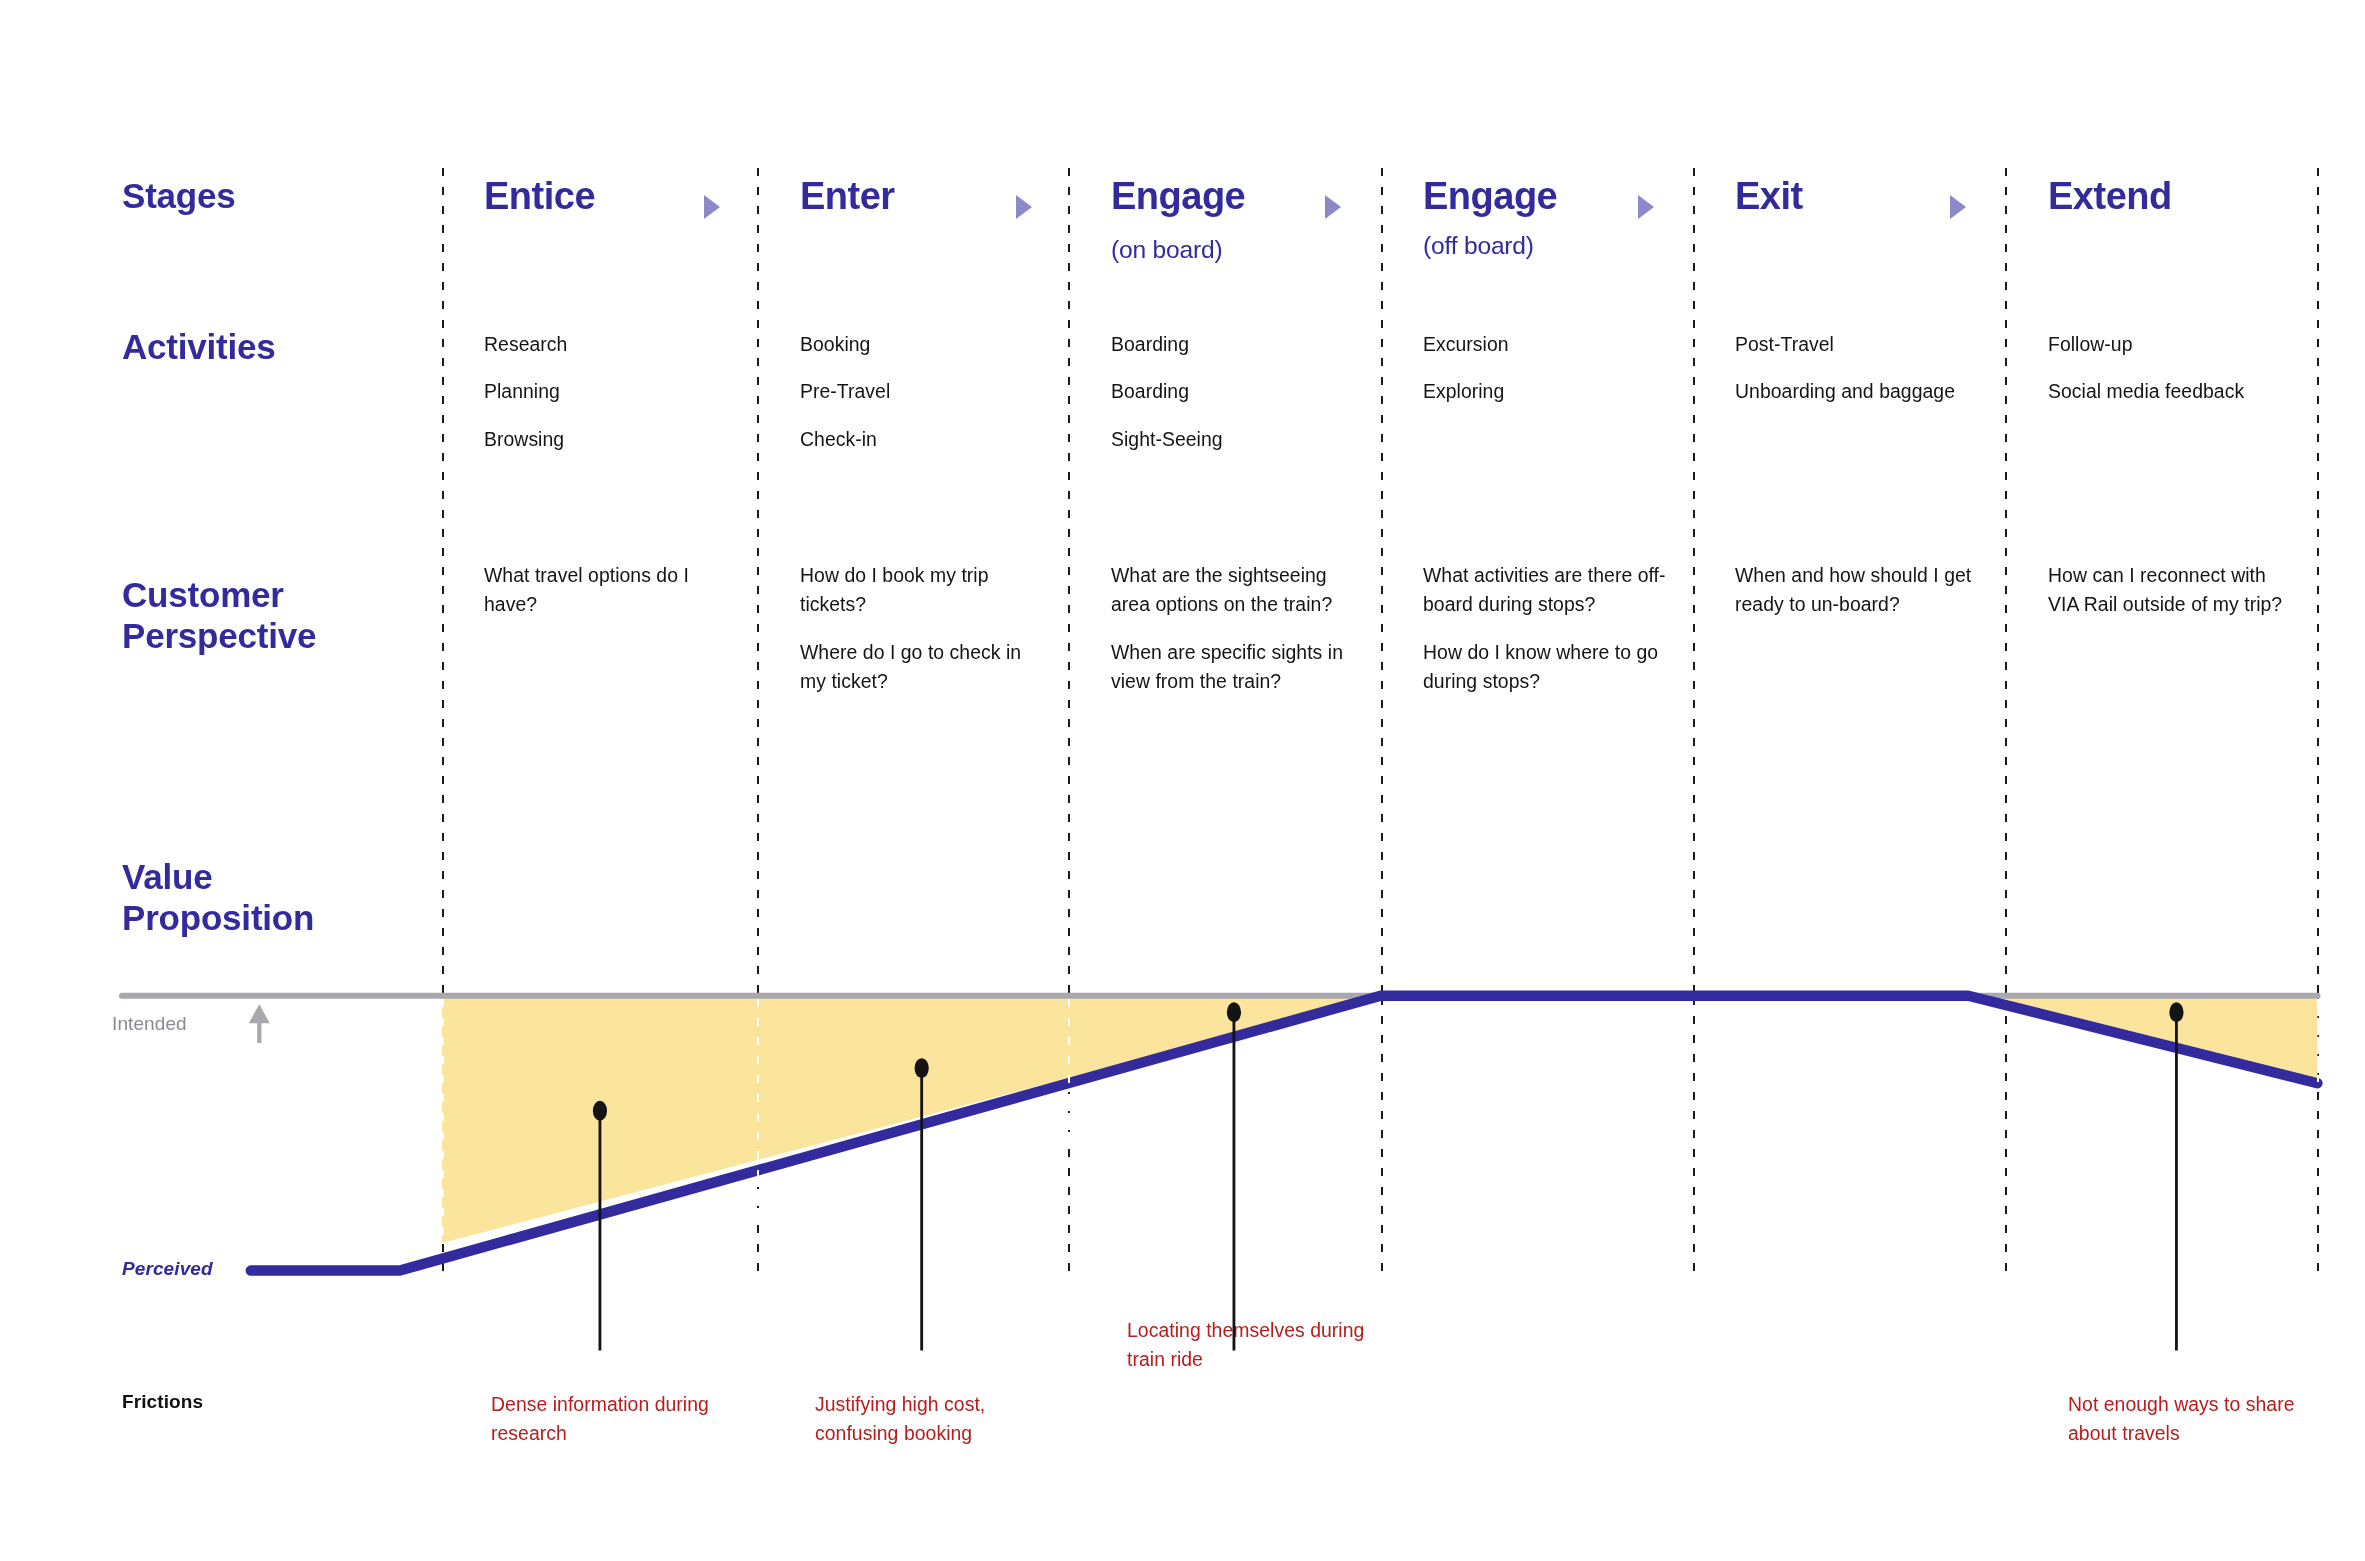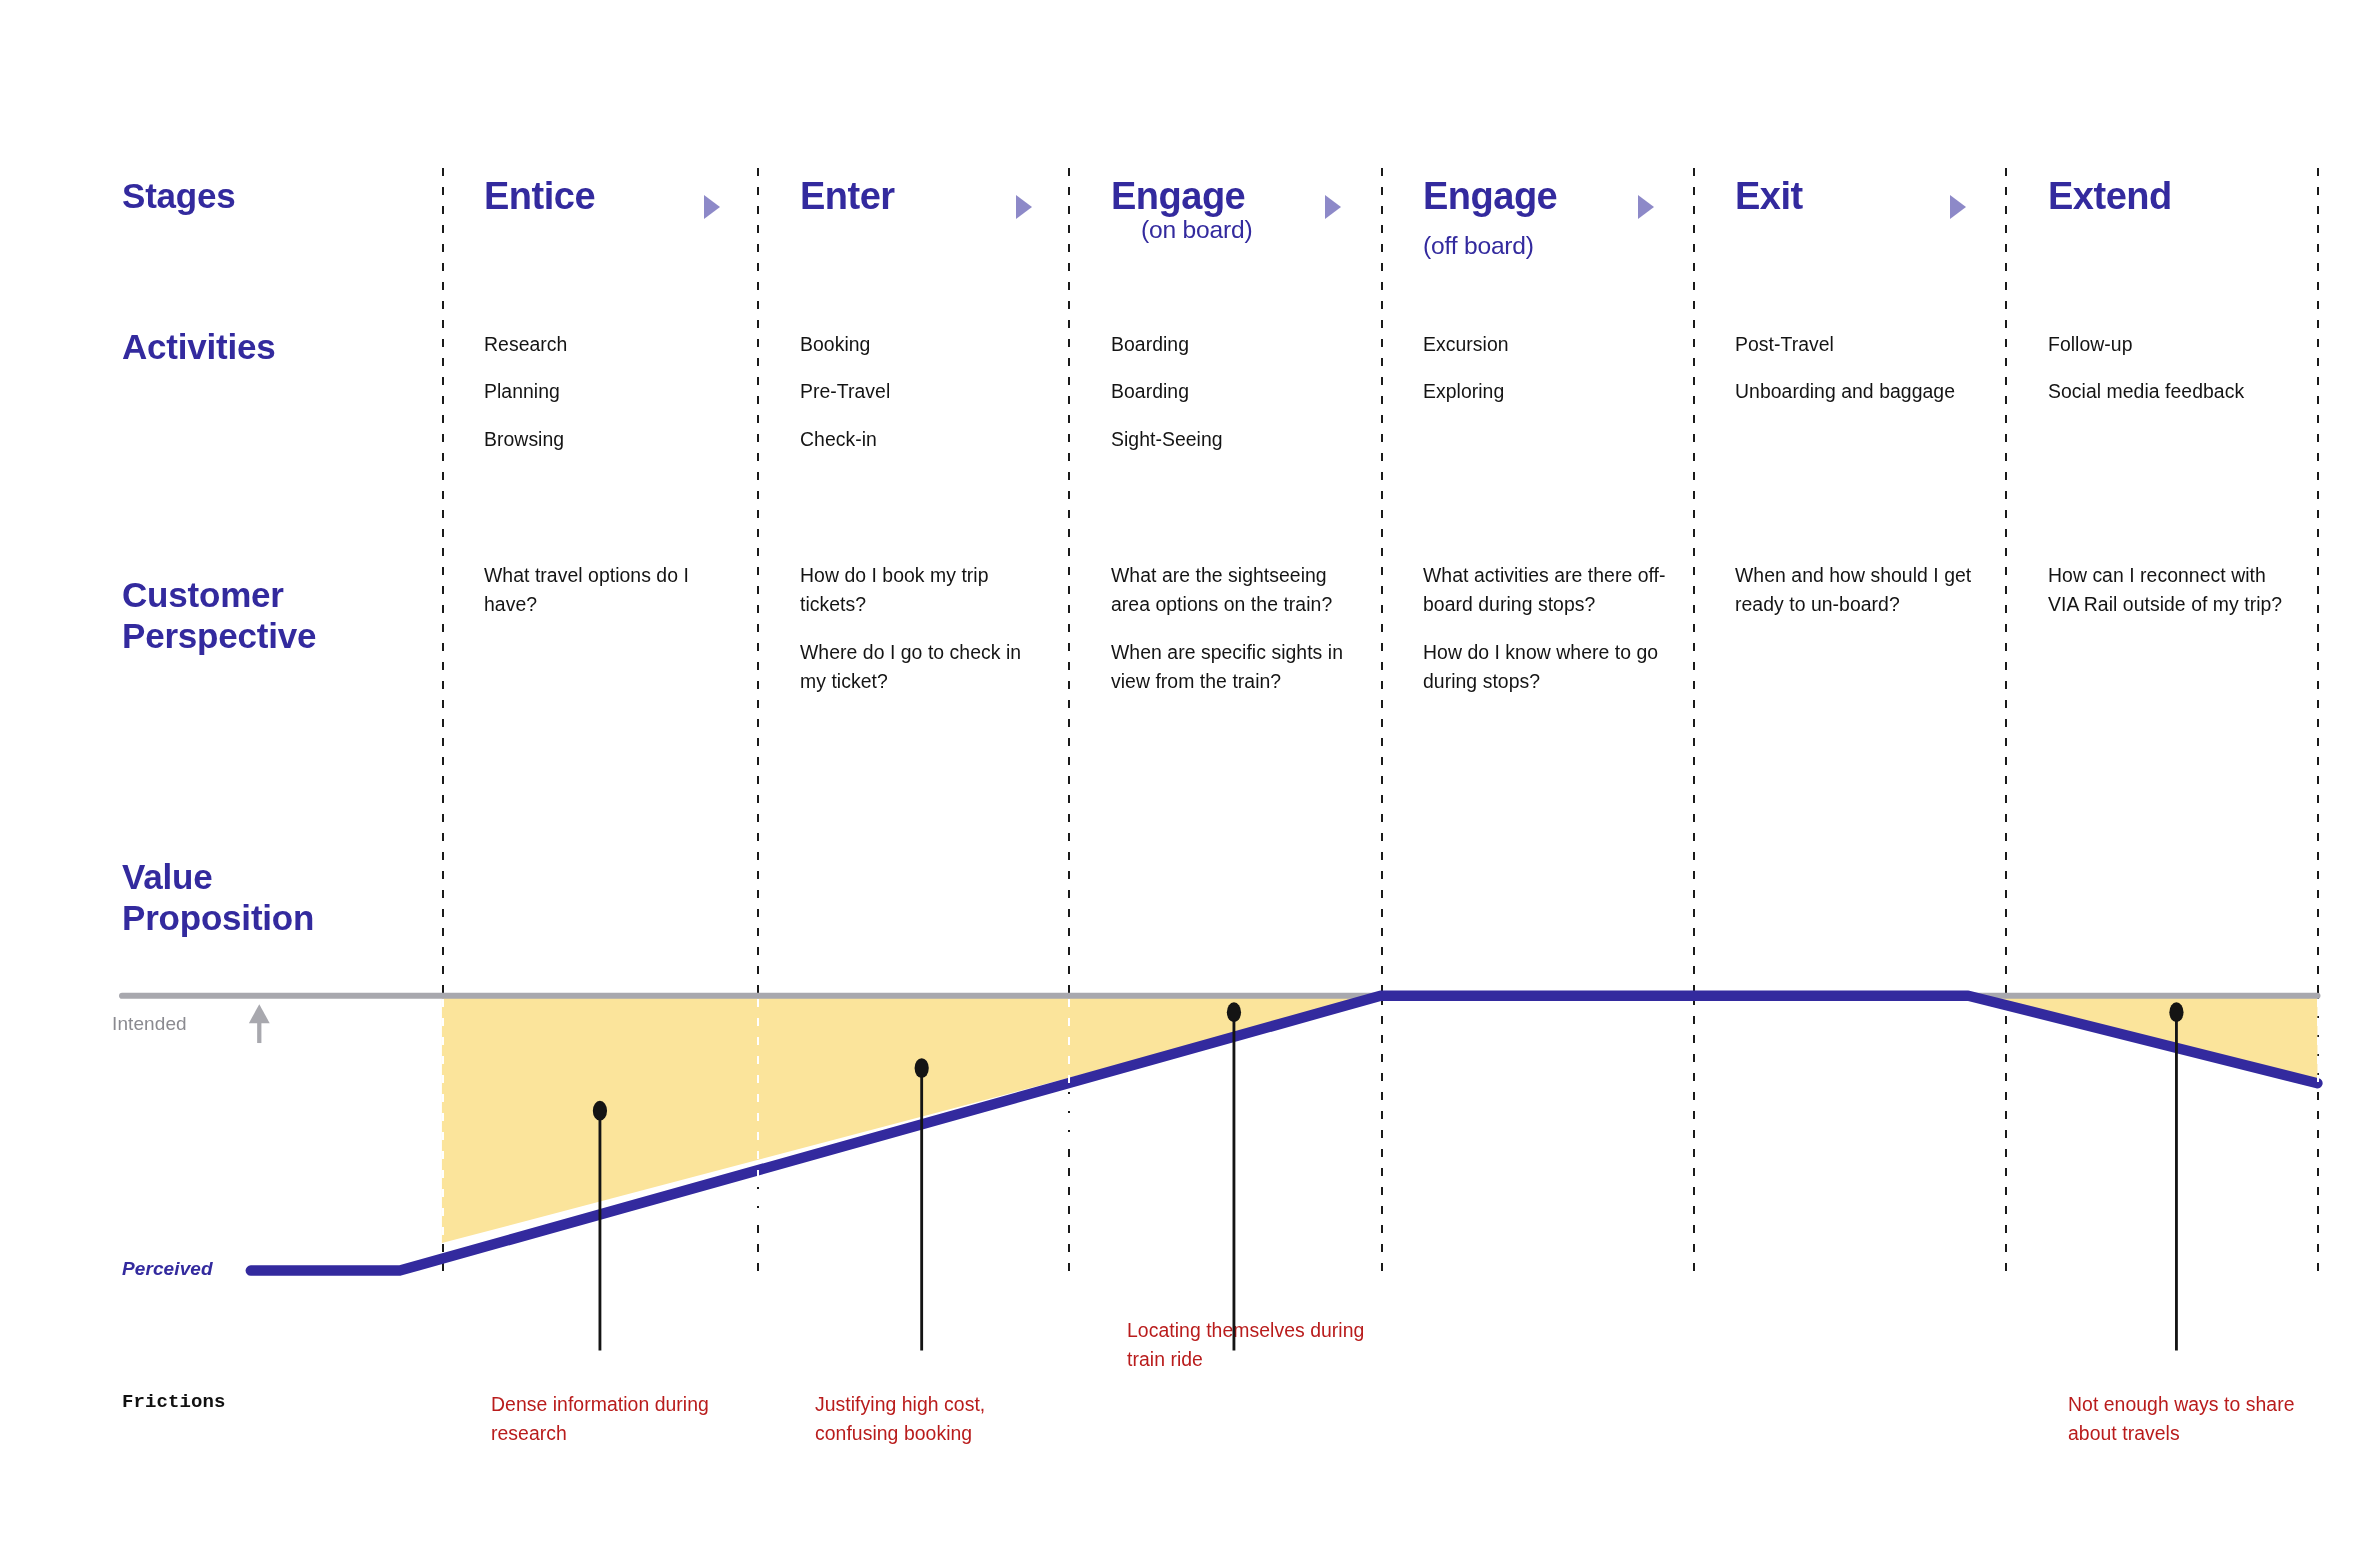--- a/index.html
+++ b/index.html
@@ -117,26 +117,26 @@
   <div class="divider" style="left:1693px;top:997px;height:274px;"></div>
   <div class="divider" style="left:2005px;top:997px;height:274px;"></div>
   <div class="divider" style="left:2317px;top:997px;height:274px;"></div>
 
   <div class="rowlabel" style="left:122px;top:175px;">Stages</div>
   <div class="rowlabel" style="left:122px;top:326px;">Activities</div>
   <div class="rowlabel" style="left:122px;top:574px;">Customer
 Perspective</div>
   <div class="rowlabel" style="left:122px;top:856px;">Value
 Proposition</div>
-  <div class="rowlabel small" style="left:122px;top:1391px;font-family:Liberation Mono, monospace;">Frictions</div>
+  <div class="rowlabel small" style="left:122px;top:1391px;">Frictions</div>
 
   <div class="stage-title" style="left:484px;top:175px;">Entice</div>
   <div class="stage-title" style="left:800px;top:175px;">Enter</div>
   <div class="stage-title" style="left:1111px;top:175px;">Engage</div>
-  <div class="stage-subtitle stage-sub" style="left:1111px;top:216px;margin-left:30px;">(on board)</div>
+  <div class="stage-subtitle stage-sub" style="left:1111px;top:236px;">(on board)</div>
   <div class="stage-title" style="left:1423px;top:175px;">Engage</div>
   <div class="stage-subtitle stage-sub" style="left:1423px;top:232px;">(off board)</div>
   <div class="stage-title" style="left:1735px;top:175px;">Exit</div>
   <div class="stage-title" style="left:2048px;top:175px;">Extend</div>
 
   <div class="stage-arrow" style="left:704px;top:195px;"></div>
   <div class="stage-arrow" style="left:1016px;top:195px;"></div>
   <div class="stage-arrow" style="left:1325px;top:195px;"></div>
   <div class="stage-arrow" style="left:1638px;top:195px;"></div>
   <div class="stage-arrow" style="left:1950px;top:195px;"></div>

